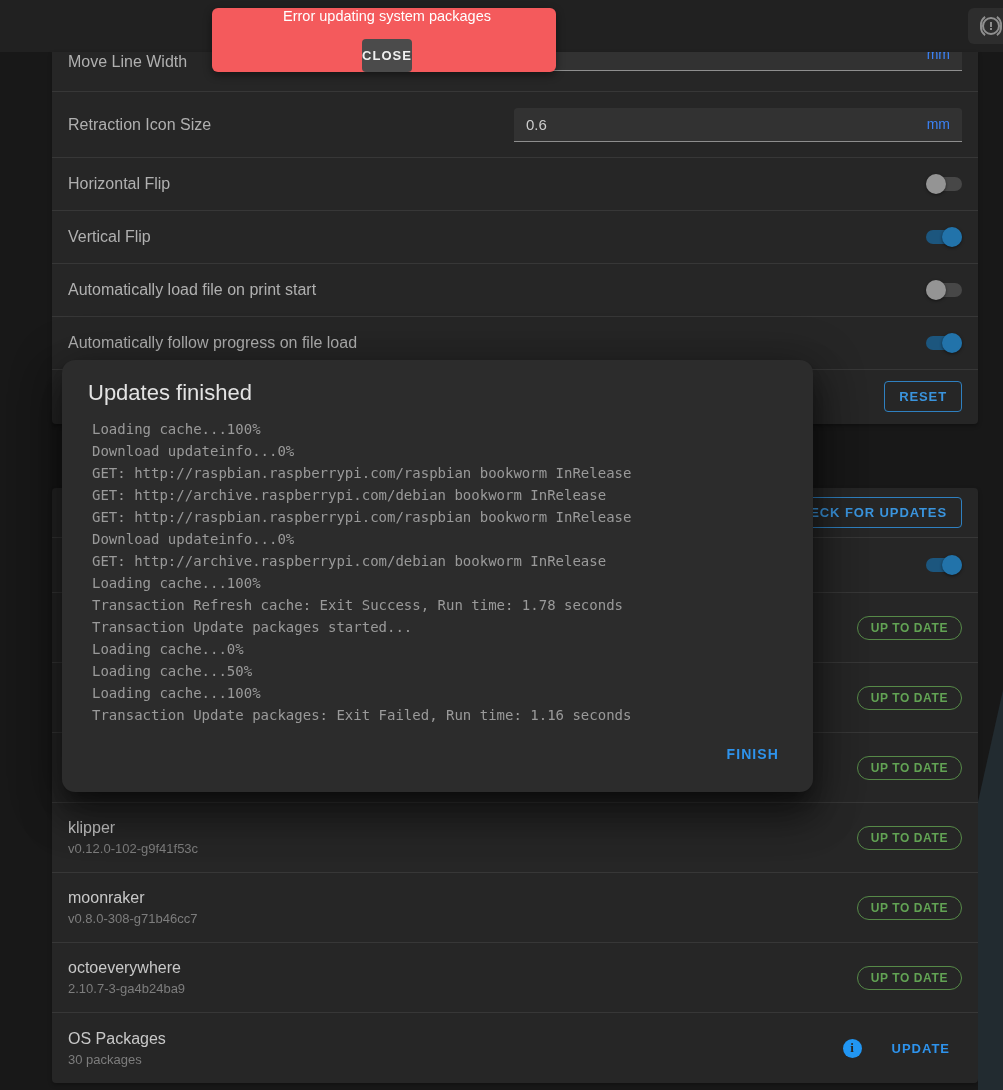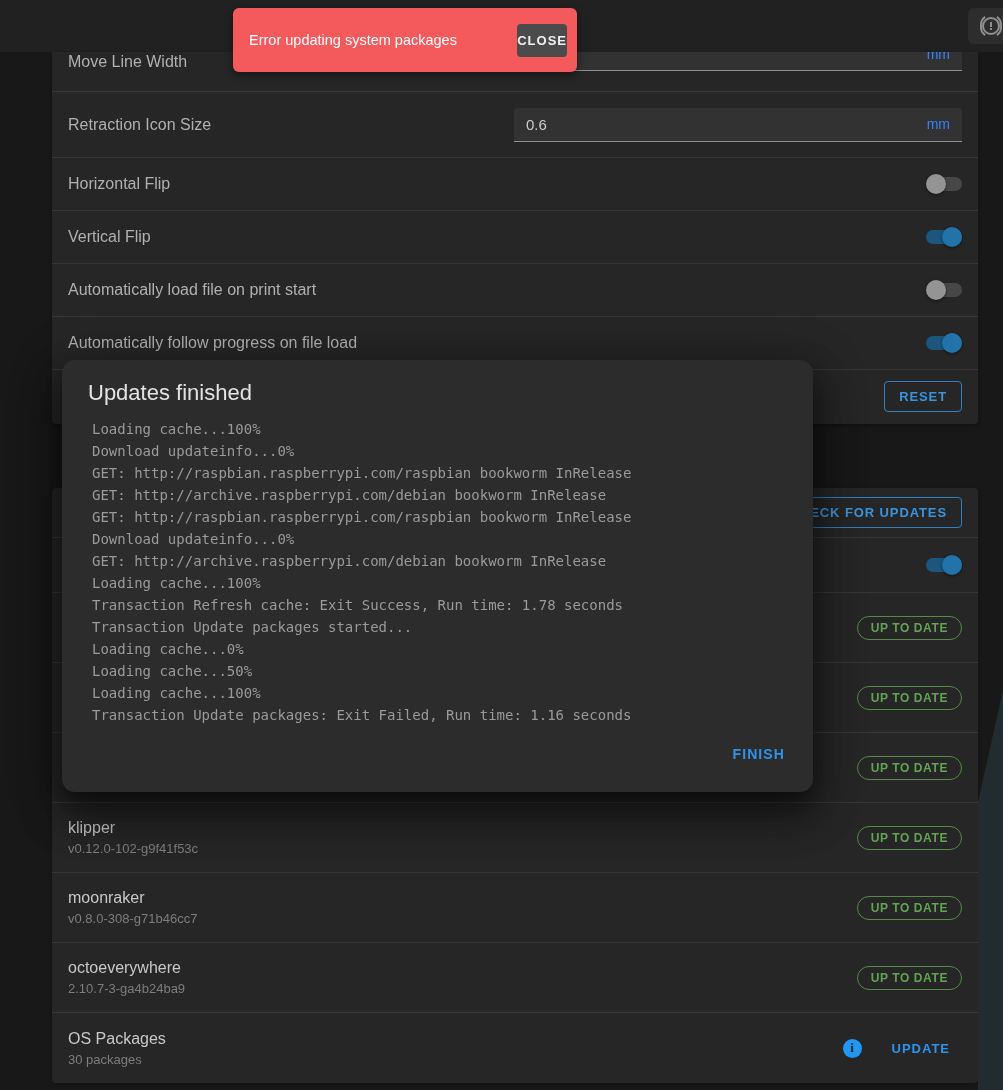--- a/index.html
+++ b/index.html
@@ -68,27 +68,27 @@
     font-size:13px; display:flex; align-items:center; justify-content:center; margin-right:18px; cursor:pointer;
     font-family:"Liberation Serif", serif; }
 
   
   .dialog { position:absolute; left:62px; top:360px; width:751px; height:432px; background:#2c2c2c; border-radius:13px;
     box-shadow:0 11px 15px -7px rgba(0,0,0,.4), 0 24px 38px 3px rgba(0,0,0,.35), 0 9px 46px 8px rgba(0,0,0,.3);
     display:flex; flex-direction:column; z-index:20; }
   .dialog-title { color:#e3e3e3; font-size:22px; padding:20px 26px 8px 26px; }
   .dialog-log { color:#9a9a9a; font-family:"DejaVu Sans Mono", monospace; font-size:14px; line-height:22px;
     white-space:pre; padding:4px 26px 0 30px; overflow:hidden; }
-  .dialog-actions { flex:1; display:flex; align-items:center; justify-content:flex-end; padding:0 16px 10px 0; }
+  .dialog-actions { flex:1; display:flex; align-items:center; justify-content:flex-end; padding:0 22px 10px 0; }
   .finish-btn { background:transparent; border:none; color:#2e93ec; font-size:14px; font-weight:bold;
     letter-spacing:1.1px; cursor:pointer; padding:8px 12px; font-family:"Liberation Sans", sans-serif; }
 
   
-  .toast { position:absolute; left:233px; top:8px; width:344px; height:64px; background:#f45a5c; border-radius:6px;
-    display:flex; align-items:center; padding:0 10px 0 16px; z-index:30; box-shadow:0 3px 8px rgba(0,0,0,.45); }
+  .toast { position:absolute; left:212px; top:8px; width:344px; height:64px; background:#f45a5c; border-radius:6px;
+    display:flex; align-items:center; padding:0 10px 0 16px; z-index:30; box-shadow:0 3px 8px rgba(0,0,0,.45);flex-direction:column; }
   .toast-msg { color:#ffffff; font-size:14.5px; flex:1; }
   .toast-close { background:#4b4b4b; border:none; border-radius:4px; color:#f0f0f0; font-size:13px; font-weight:bold;
     letter-spacing:1px; padding:9px 0; cursor:pointer; font-family:"Liberation Sans", sans-serif; }
 
   
   .corner-shape { position:absolute; right:0; top:690px; width:25px; height:400px; background:#222b30;
     clip-path:polygon(100% 0, 100% 100%, 0 100%, 0 28%); z-index:1; }
 </style>
 </head>
 <body>

